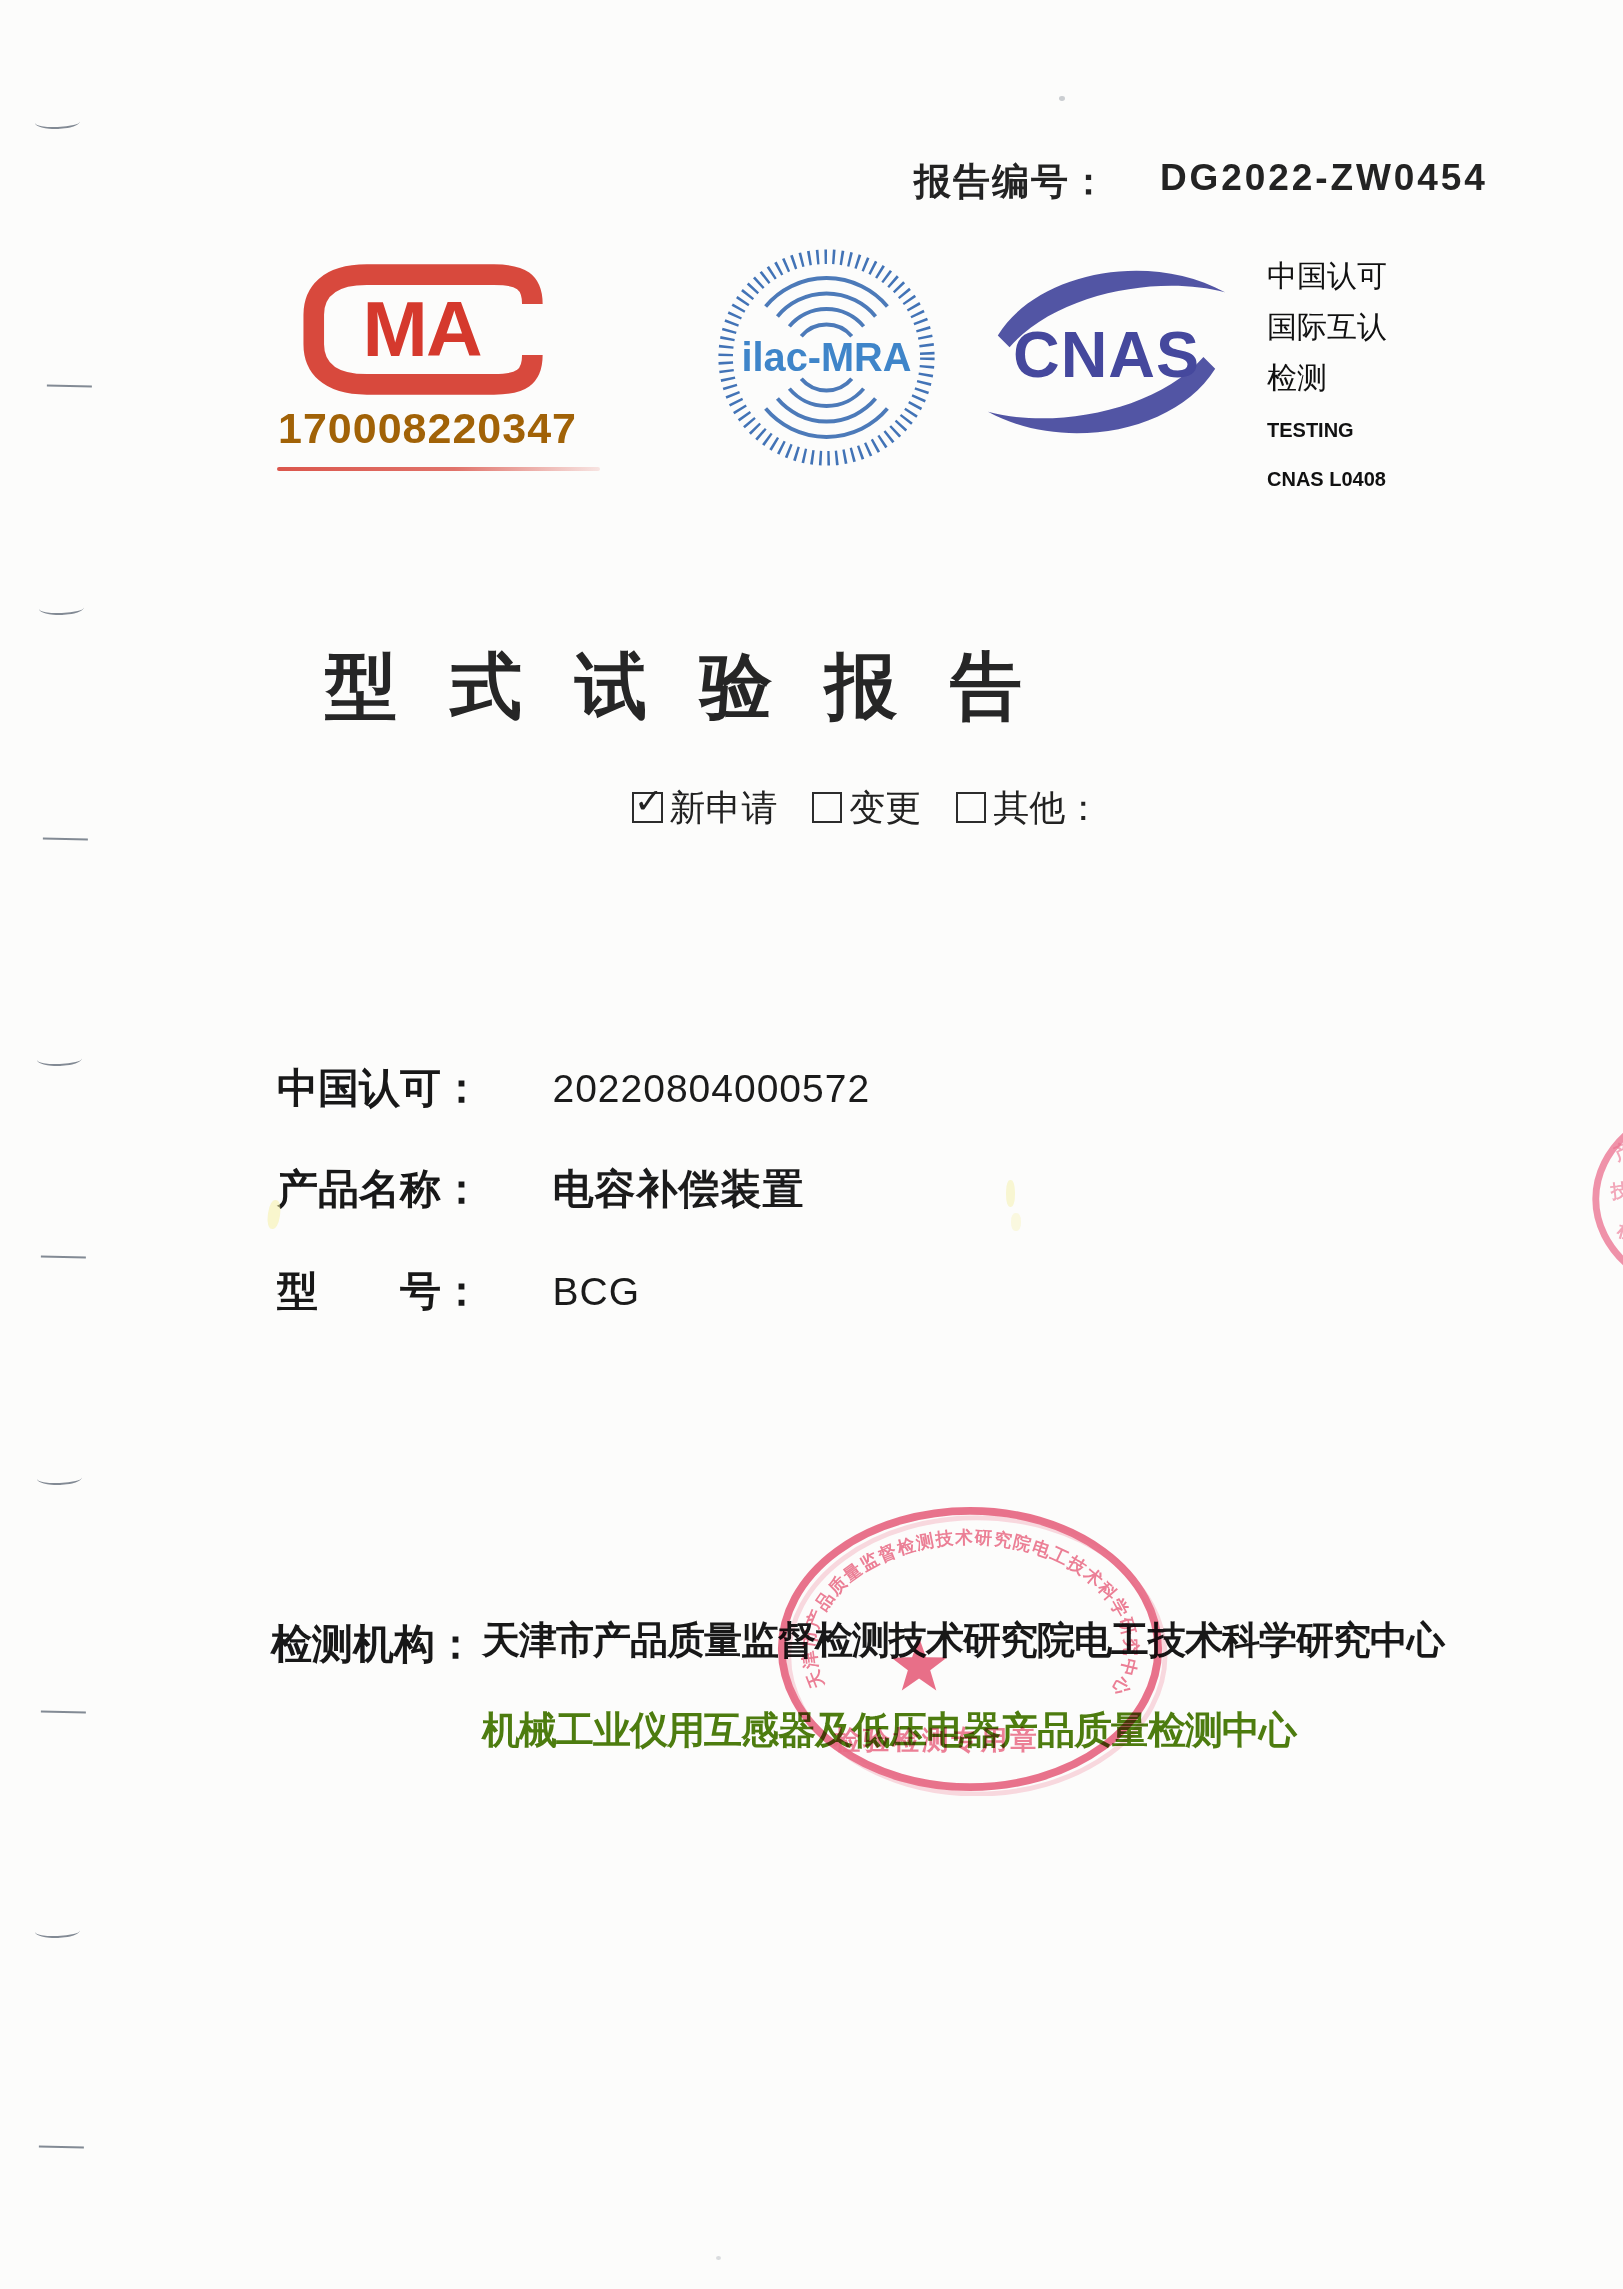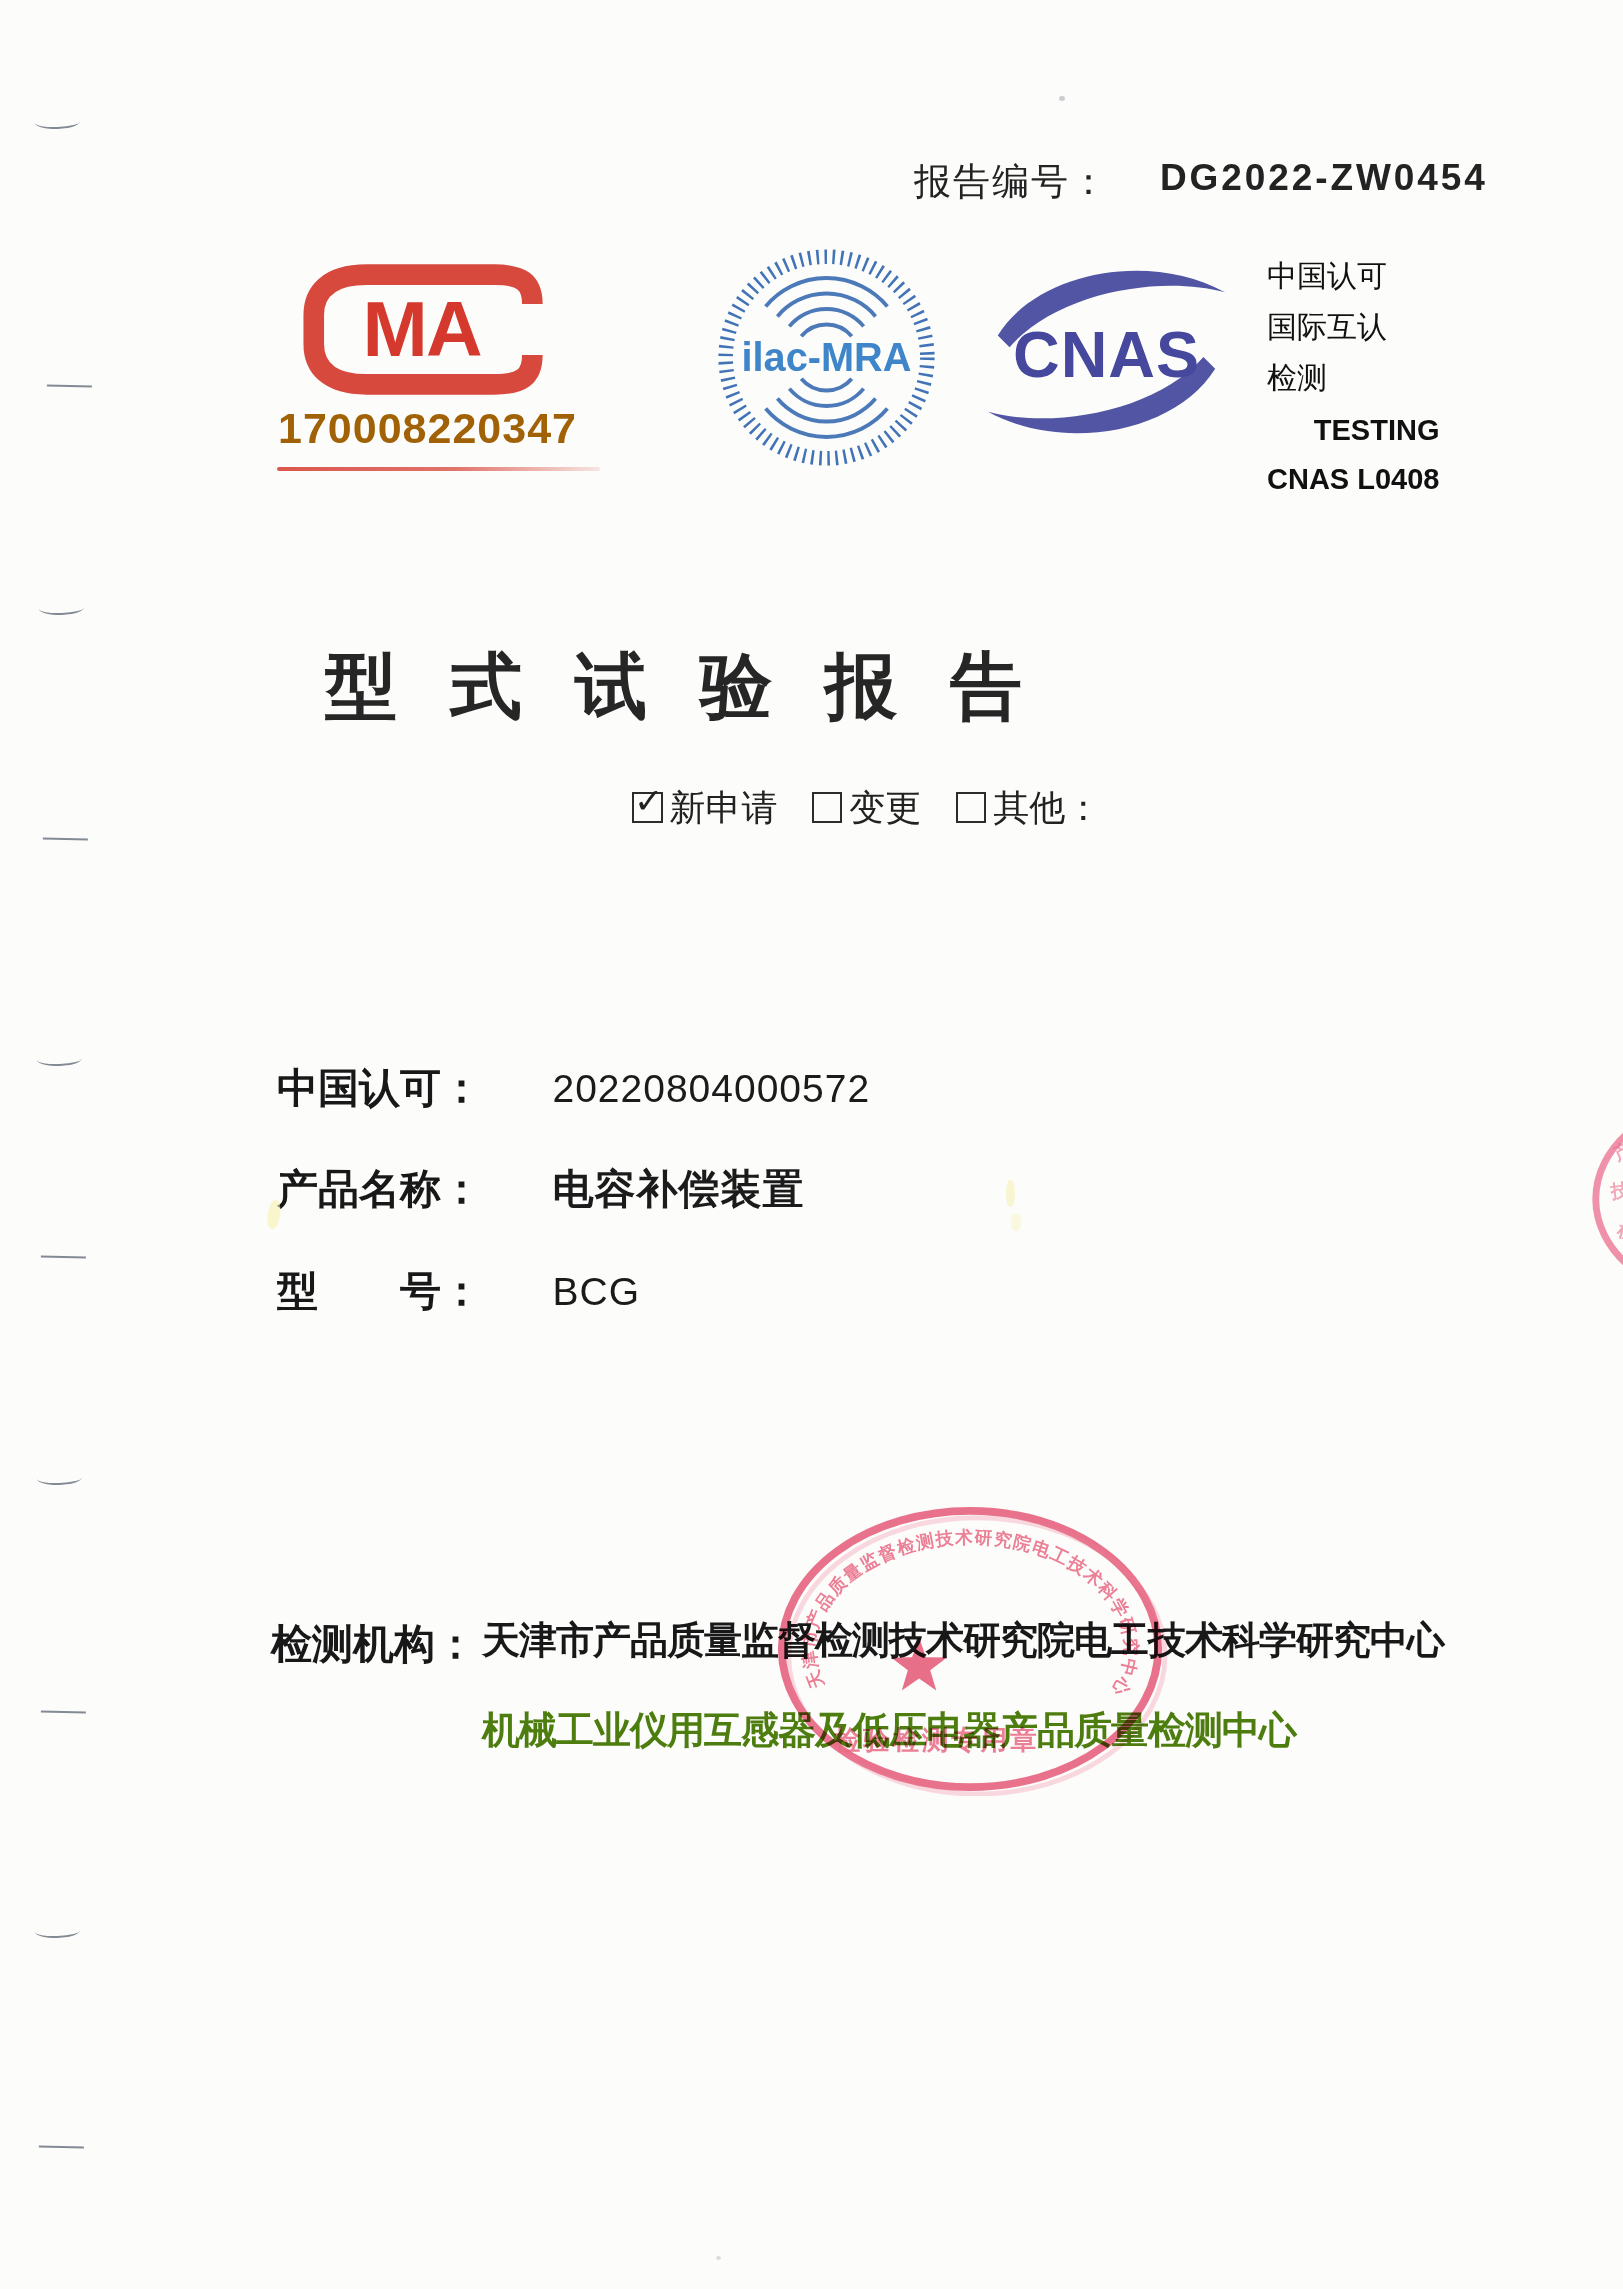--- a/index.html
+++ b/index.html
@@ -10,33 +10,33 @@
   }
   
   .mark{position:absolute;width:45px;height:8.8px;
     border-bottom:2.9px solid #5a6472;opacity:.75;
     border-radius:0 0 100% 100% / 0 0 13.7px 13.7px;}
   .mark:nth-child(odd){transform:rotate(-2deg);}
   .mark:nth-child(even){transform:rotate(1.5deg);border-radius:0;}
   
   .report-line{position:absolute;top:157px;left:914px;display:flex;gap:51px;
     font-size:37px;letter-spacing:2px;color:#232323;}
-  .report-line .lab{font-weight:400;}
+  .report-line .lab{font-weight:700;}
   .report-line .val{font-weight:600;letter-spacing:2.9px;}
   
   .cma-svg{position:absolute;left:294px;top:255px;}
   .cma-num{position:absolute;left:278px;top:404px;width:294px;text-align:center;
     font-size:43px;font-weight:700;color:#a16207;letter-spacing:1px;}
   .red-underline{position:absolute;left:277px;top:467px;width:323px;height:3.9px;border-radius:2px;
     background:linear-gradient(to right,rgba(213,57,45,.85),rgba(213,57,45,.7) 55%,rgba(213,57,45,.12));}
   .ilac-svg{position:absolute;left:715px;top:246px;}
   .cnas-svg{position:absolute;left:984px;top:259px;}
   .cnas-info{position:absolute;left:1267px;top:253px;}
   .cnas-info .zh{font-family:Liberation Mono, monospace;font-size:30px;line-height:51px;color:#111;}
-  .cnas-info .en{font-family:"Liberation Sans",sans-serif;font-size:29px;line-height:49px;font-weight:700;color:#111;text-align:right;}
+  .cnas-info .en{font-family:"Liberation Sans",sans-serif;font-size:20px;line-height:49px;font-weight:700;color:#111;}
   
   .title{position:absolute;left:325px;top:639px;margin:0;
     font-family:"Liberation Serif",serif;font-weight:600;color:#262626;
     font-size:72px;letter-spacing:53px;white-space:nowrap;}
   
   .apply-line{position:absolute;left:632px;top:784px;
     font-family:"Liberation Serif",serif;font-size:36px;color:#222;white-space:nowrap;}
   .apply-line .grp{margin-right:25.5px;}
   .cb{display:inline-block;width:26.5px;height:26.5px;border:2px solid #2c2c2c;
     position:relative;top:2.9px;margin-right:6.9px;background:transparent;}

